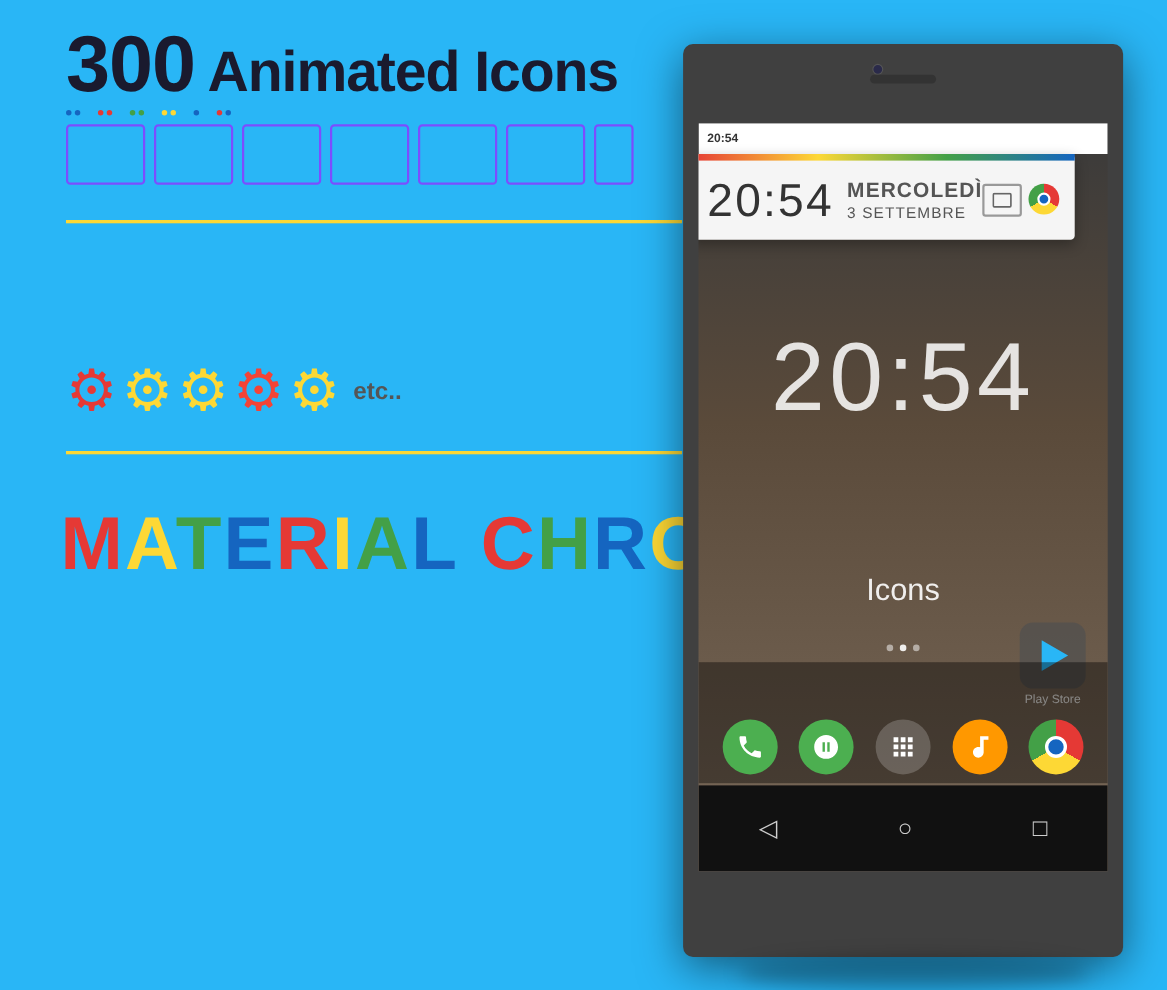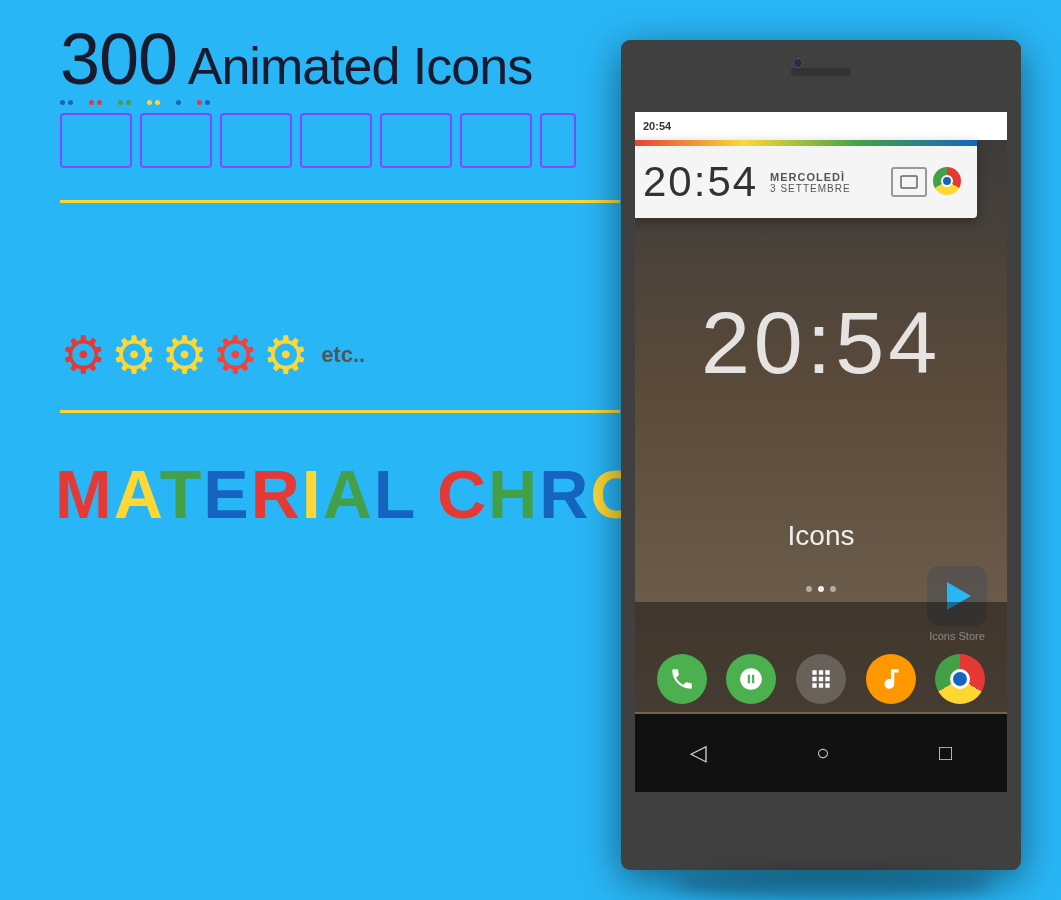--- a/index.html
+++ b/index.html
@@ -11,21 +11,21 @@
       overflow: hidden;
       font-family: 'Arial', sans-serif;
     }
 
     
     .header-title {
       position: absolute;
       top: 18px;
       left: 60px;
       font-size: 52px;
-      font-weight: 400;
+      font-weight: 700;
       color: #1a1a2e;
       letter-spacing: -1px;
     }
     .header-title .num {
       font-size: 72px;
       color: #1a1a2e;
     }
 
     
     .icon-placeholders {
@@ -218,28 +218,28 @@
       color: #333;
       letter-spacing: 2px;
     }
     .notif-date-block {
       display: flex;
       flex-direction: column;
       align-items: flex-start;
       margin-left: 12px;
     }
     .notif-day-name {
-      font-size: 11px;
+      font-size: 19px;
       font-weight: bold;
       color: #555;
       text-transform: uppercase;
       letter-spacing: 1px;
     }
     .notif-date-num {
-      font-size: 10px;
+      font-size: 14px;
       color: #555;
       letter-spacing: 1px;
       text-align: center;
     }
     .notif-icons {
       display: flex;
       gap: 6px;
       margin-left: auto;
     }
     .notif-icon-box {
@@ -565,21 +565,21 @@
         <div class="lock-dot active"></div>
         <div class="lock-dot"></div>
       </div>
 
       <div class="phone-theme-text">Icons</div>
 
       <div class="play-store-area">
         <div class="play-store-box">
           <div class="play-triangle"></div>
         </div>
-        <div class="play-store-label">Icons Store</div>
+        <div class="play-store-label">Play Store</div>
       </div>
 
       <div class="phone-dock-bg"></div>
 
       <div class="dock-icons">
         <div class="dock-icon dock-phone">
           <svg width="26" height="26" viewBox="0 0 24 24" fill="white">
             <path d="M6.6 10.8c1.4 2.8 3.8 5.1 6.6 6.6l2.2-2.2c.3-.3.7-.4 1-.2 1.1.4 2.3.6 3.6.6.6 0 1 .4 1 1V20c0 .6-.4 1-1 1-9.4 0-17-7.6-17-17 0-.6.4-1 1-1h3.5c.6 0 1 .4 1 1 0 1.3.2 2.5.6 3.6.1.3 0 .7-.2 1L6.6 10.8z"></path>
           </svg>
         </div>

